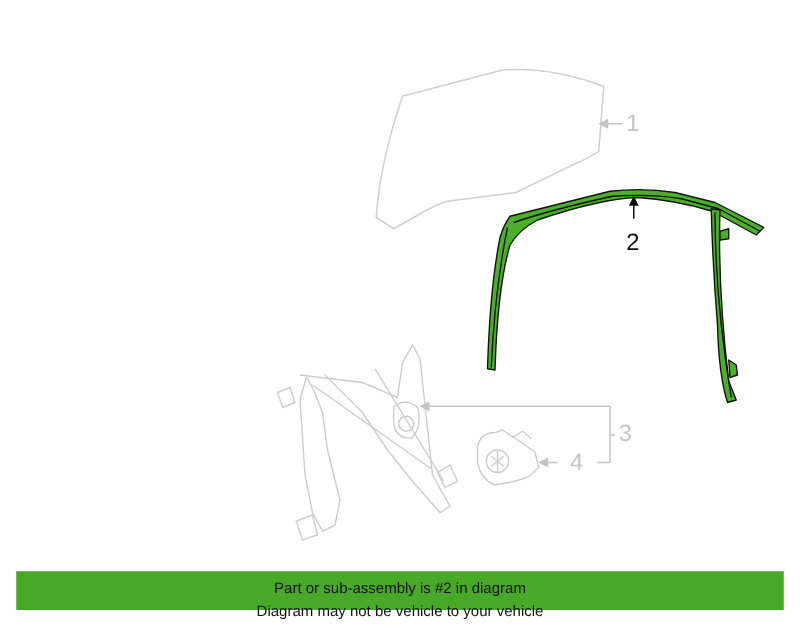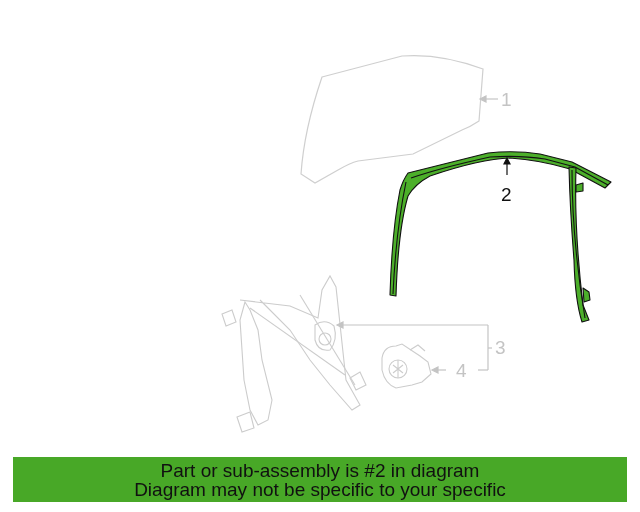--- a/index.html
+++ b/index.html
@@ -1,21 +1,21 @@
 <!DOCTYPE html>
 <html><head>
 <meta charset="utf-8">
 <style>
   html, body { margin: 0; padding: 0; background: #ffffff; }
   body { width: 640px; height: 512px; position: relative; overflow: hidden; font-family: "Liberation Sans", sans-serif; }
   #diagram { position: absolute; left: 0; top: 0; width: 640px; height: 450px; }
   .callout { position: absolute; font-family: "Liberation Sans", sans-serif; font-size: 19px; line-height: 1; }
   .callout.gray { color: #c4c4c4; }
   .callout.dark { color: #111111; }
-  #banner { position: absolute; left: 13px; top: 457px; width: 614px; height: 45px; background: #48a827; text-align: center; color: #111; font-size: 19px; line-height: 19px; padding-top: 4px; box-sizing: border-box; }
+  #banner { position: absolute; left: 13px; top: 457px; width: 614px; height: 31px; background: #48a827; text-align: center; color: #111; font-size: 12px; line-height: 19px; padding-top: 4px; box-sizing: border-box; }
   #banner div { white-space: nowrap; }
 </style>
 </head>
 <body>
 
 <svg id="diagram" viewBox="0 0 640 450" xmlns="http://www.w3.org/2000/svg">
 
   <g fill="none" stroke="#cfcfcf" stroke-width="1.2">
     <path d="M322,77 L402,56 Q440,53 483,69 L479,121 Q470,127 462,130 L413,154 L358,161 Q350,163 338,170 L315,183 L301,174 Q304,130 322,77 Z"></path>
   </g>
@@ -70,14 +70,14 @@
   </g>
 </svg>
 
 <div class="callout gray" style="left:501px; top:90px;">1</div>
 <div class="callout dark" style="left:501px; top:185px;">2</div>
 <div class="callout gray" style="left:495px; top:338px;">3</div>
 <div class="callout gray" style="left:456px; top:361px;">4</div>
 
 <div id="banner">
   <div>Part or sub-assembly is #2 in diagram</div>
-  <div>Diagram may not be specific to your specific</div>
+  <div>Diagram may not be vehicle to your vehicle</div>
 </div>
 
 </body></html>

